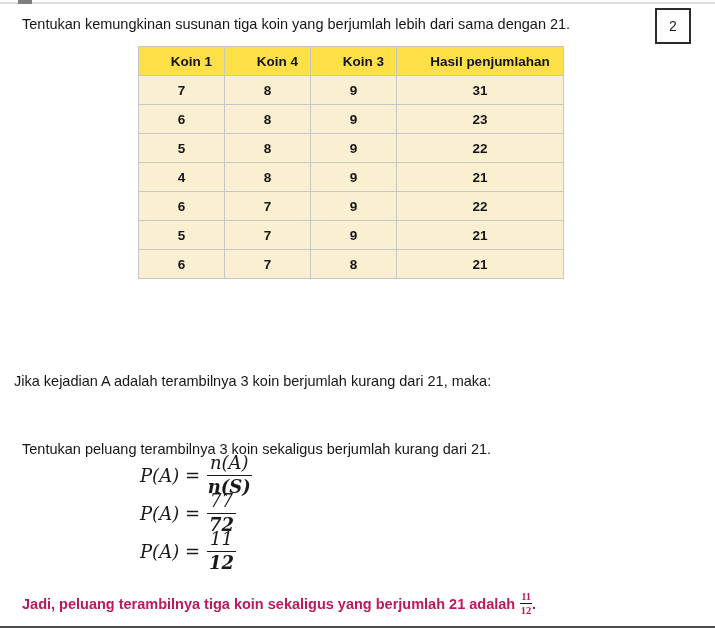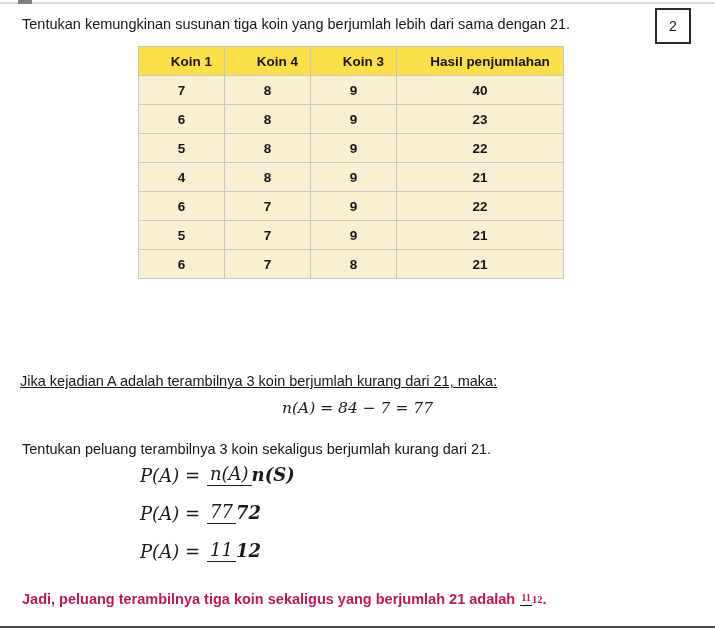--- a/index.html
+++ b/index.html
@@ -38,32 +38,32 @@
     vertical-align: middle;
     font-weight: bold;
     font-size: 13.5px;
   }
   .coins-table th { background: #fde047; color: #141414; padding-left: 20px; }
   .coins-table td { background: #FBEFD2; color: #141414; }
   .col-koin { width: 86px; }
   .col-hasil { width: 167px; }
 
   .from-table { position: absolute; top: 315px; left: 22px; width: 655px; }
-  .event-a   { position: absolute; top: 370px; left: 20px; width: 655px; text-decoration: underline; }
+  .event-a   { position: absolute; top: 370px; left: 14px; width: 655px; }
   .find-prob { position: absolute; top: 438px; left: 22px; width: 655px; }
 
   
   .math { font-family: "DejaVu Serif", serif; font-style: italic; color: #1a1a1a; }
   .math-center {
     position: absolute; top: 399px; left: 0; width: 715px;
     text-align: center; font-size: 15.5px;
   }
   .math-block { position: absolute; top: 456px; left: 140px; font-size: 18px; }
   .math-line { display: flex; align-items: center; height: 38px; white-space: nowrap; }
-  .frac { display: inline-flex; flex-direction: row; align-items: center; margin-left: 7px; line-height: 1.15; text-align: right; }
+  .frac { display: inline-flex; flex-direction: column; align-items: center; margin-left: 7px; line-height: 1.15; text-align: right; }
   .frac .num { display: block; padding: 0 3px 1px 3px; border-bottom: 1.4px solid #1a1a1a; }
   .frac .den { display: block; padding-top: 1px; font-weight: bold; }
   .note { margin-left: 5px; }
 
   
   .conclusion {
     position: absolute; top: 591px; left: 22px;
     font-weight: bold; font-size: 14.5px; color: #be185d;
     display: flex; align-items: center; white-space: nowrap;
   }
@@ -100,21 +100,21 @@
         <th>Koin 4</th>
         <th>Koin 3</th>
         <th>Hasil penjumlahan</th>
       </tr>
     </thead>
     <tbody>
       <tr>
         <td>7</td>
         <td>8</td>
         <td>9</td>
-        <td>40</td>
+        <td>31</td>
       </tr>
       <tr>
         <td>6</td>
         <td>8</td>
         <td>9</td>
         <td>23</td>
       </tr>
       <tr>
         <td>5</td>
         <td>8</td>
@@ -144,21 +144,20 @@
         <td>7</td>
         <td>8</td>
         <td>21</td>
       </tr>
     </tbody>
   </table>
 
 
   <p class="body-text event-a">Jika kejadian A adalah terambilnya 3 koin berjumlah kurang dari 21, maka:</p>
 
-  <div class="math math-center">n(A) = 84 − 7 = 77</div>
 
   <p class="body-text find-prob">Tentukan peluang terambilnya 3 koin sekaligus berjumlah kurang dari 21.</p>
 
   <div class="math math-block">
     <div class="math-line">
       <span>P(A) =</span>
       <span class="frac">
         <span class="num">n(A)</span>
         <span class="den">n(S)</span>
       </span>

